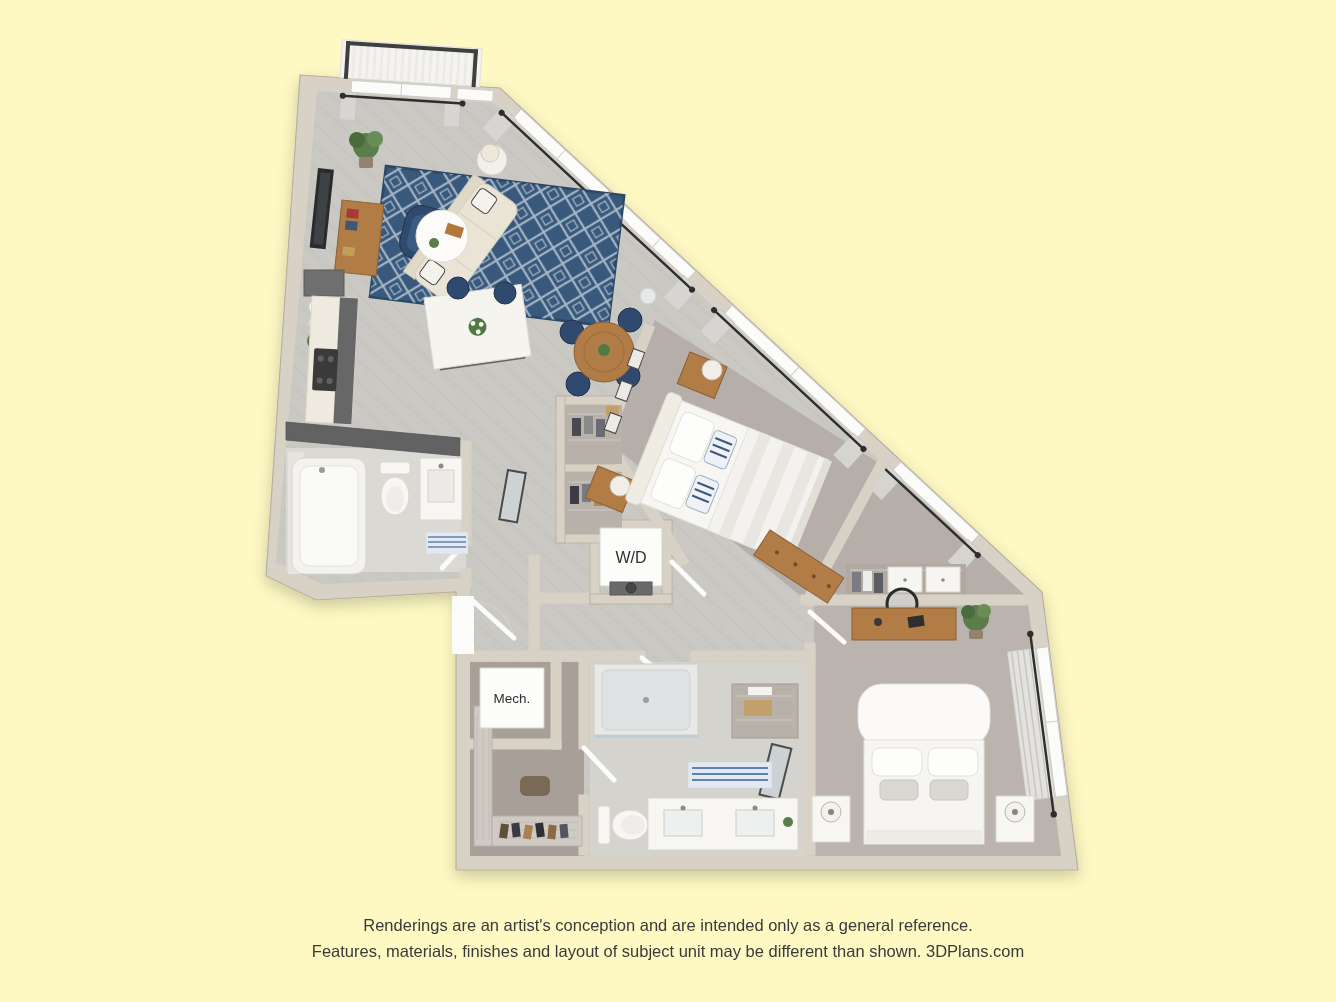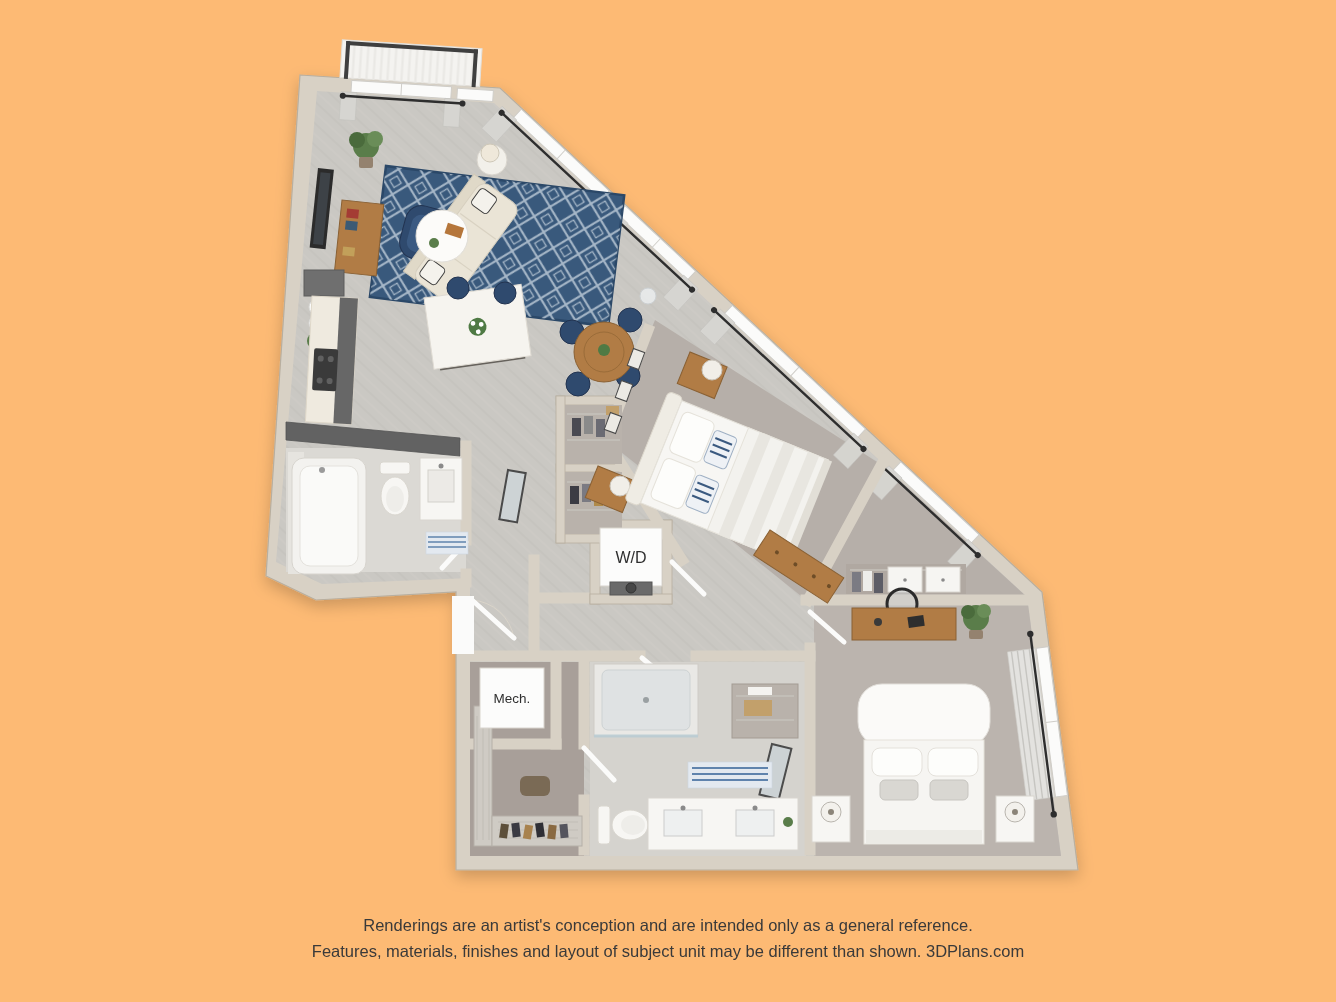--- a/index.html
+++ b/index.html
@@ -1,16 +1,16 @@
 <!DOCTYPE html>
 <html style="--p-wall: #d8d1c5; --p-wall_edge: #b8afa0; --p-wall_dark: #626262; --p-floor_wood: #cac8c3; --p-plank_line: #b7b4ae; --p-carpet_primary: #b6afa9; --p-carpet_secondary: #bbb4ae; --p-carpet_closet: #a89f99; --p-bath_floor: #dbd9d4; --p-navy: #2f4a6e; --p-rug_navy: #39597c; --p-rug_pattern: #c3d0dc; --p-sofa_cream: #eae4d6; --p-wood: #b17c45; --p-wood_dark: #8a6134; --p-fixture_white: #f7f6f3; --p-window_white: #fbfbfa; --p-curtain: #d7d6d2; --p-rod: #2e2e2e; --p-stripe_blue: #5f83ad; --p-plant_green: #5a7d4a; --p-label_text: #2f2f2f; --p-disclaimer_text: #3a3a3a;"><head>
 <meta charset="utf-8">
 <style>
   html,body{margin:0;padding:0;background:#ffffff;}
-  .stage{position:relative;width:1336px;height:1002px;background:#fdba74;overflow:hidden;
+  .stage{position:relative;width:1336px;height:1002px;background:#fef9c3;overflow:hidden;
          font-family:"Liberation Sans",sans-serif;}
   svg{position:absolute;left:0;top:0;}
   svg text{font-family:"Liberation Sans",sans-serif;}
   .wall-line{stroke:var(--p-wall,#d8d1c5);stroke-width:11;stroke-linecap:square;fill:none;}
   .wall-box{fill:var(--p-wall,#d8d1c5);stroke:var(--p-wall_edge,#b8afa0);stroke-width:.8;}
   .door-leaf{stroke:var(--p-window_white,#fbfbfa);stroke-width:5;stroke-linecap:round;fill:none;}
   .door-arc{stroke:#ddd7cb;stroke-width:1;fill:none;opacity:.8;}
   .wire{stroke:#c6c2bb;stroke-width:1.6;}
   .rod{stroke:var(--p-rod,#2e2e2e);stroke-width:2.4;stroke-linecap:round;}
   .win{fill:var(--p-window_white,#fbfbfa);stroke:#cfcdc8;stroke-width:1;}

